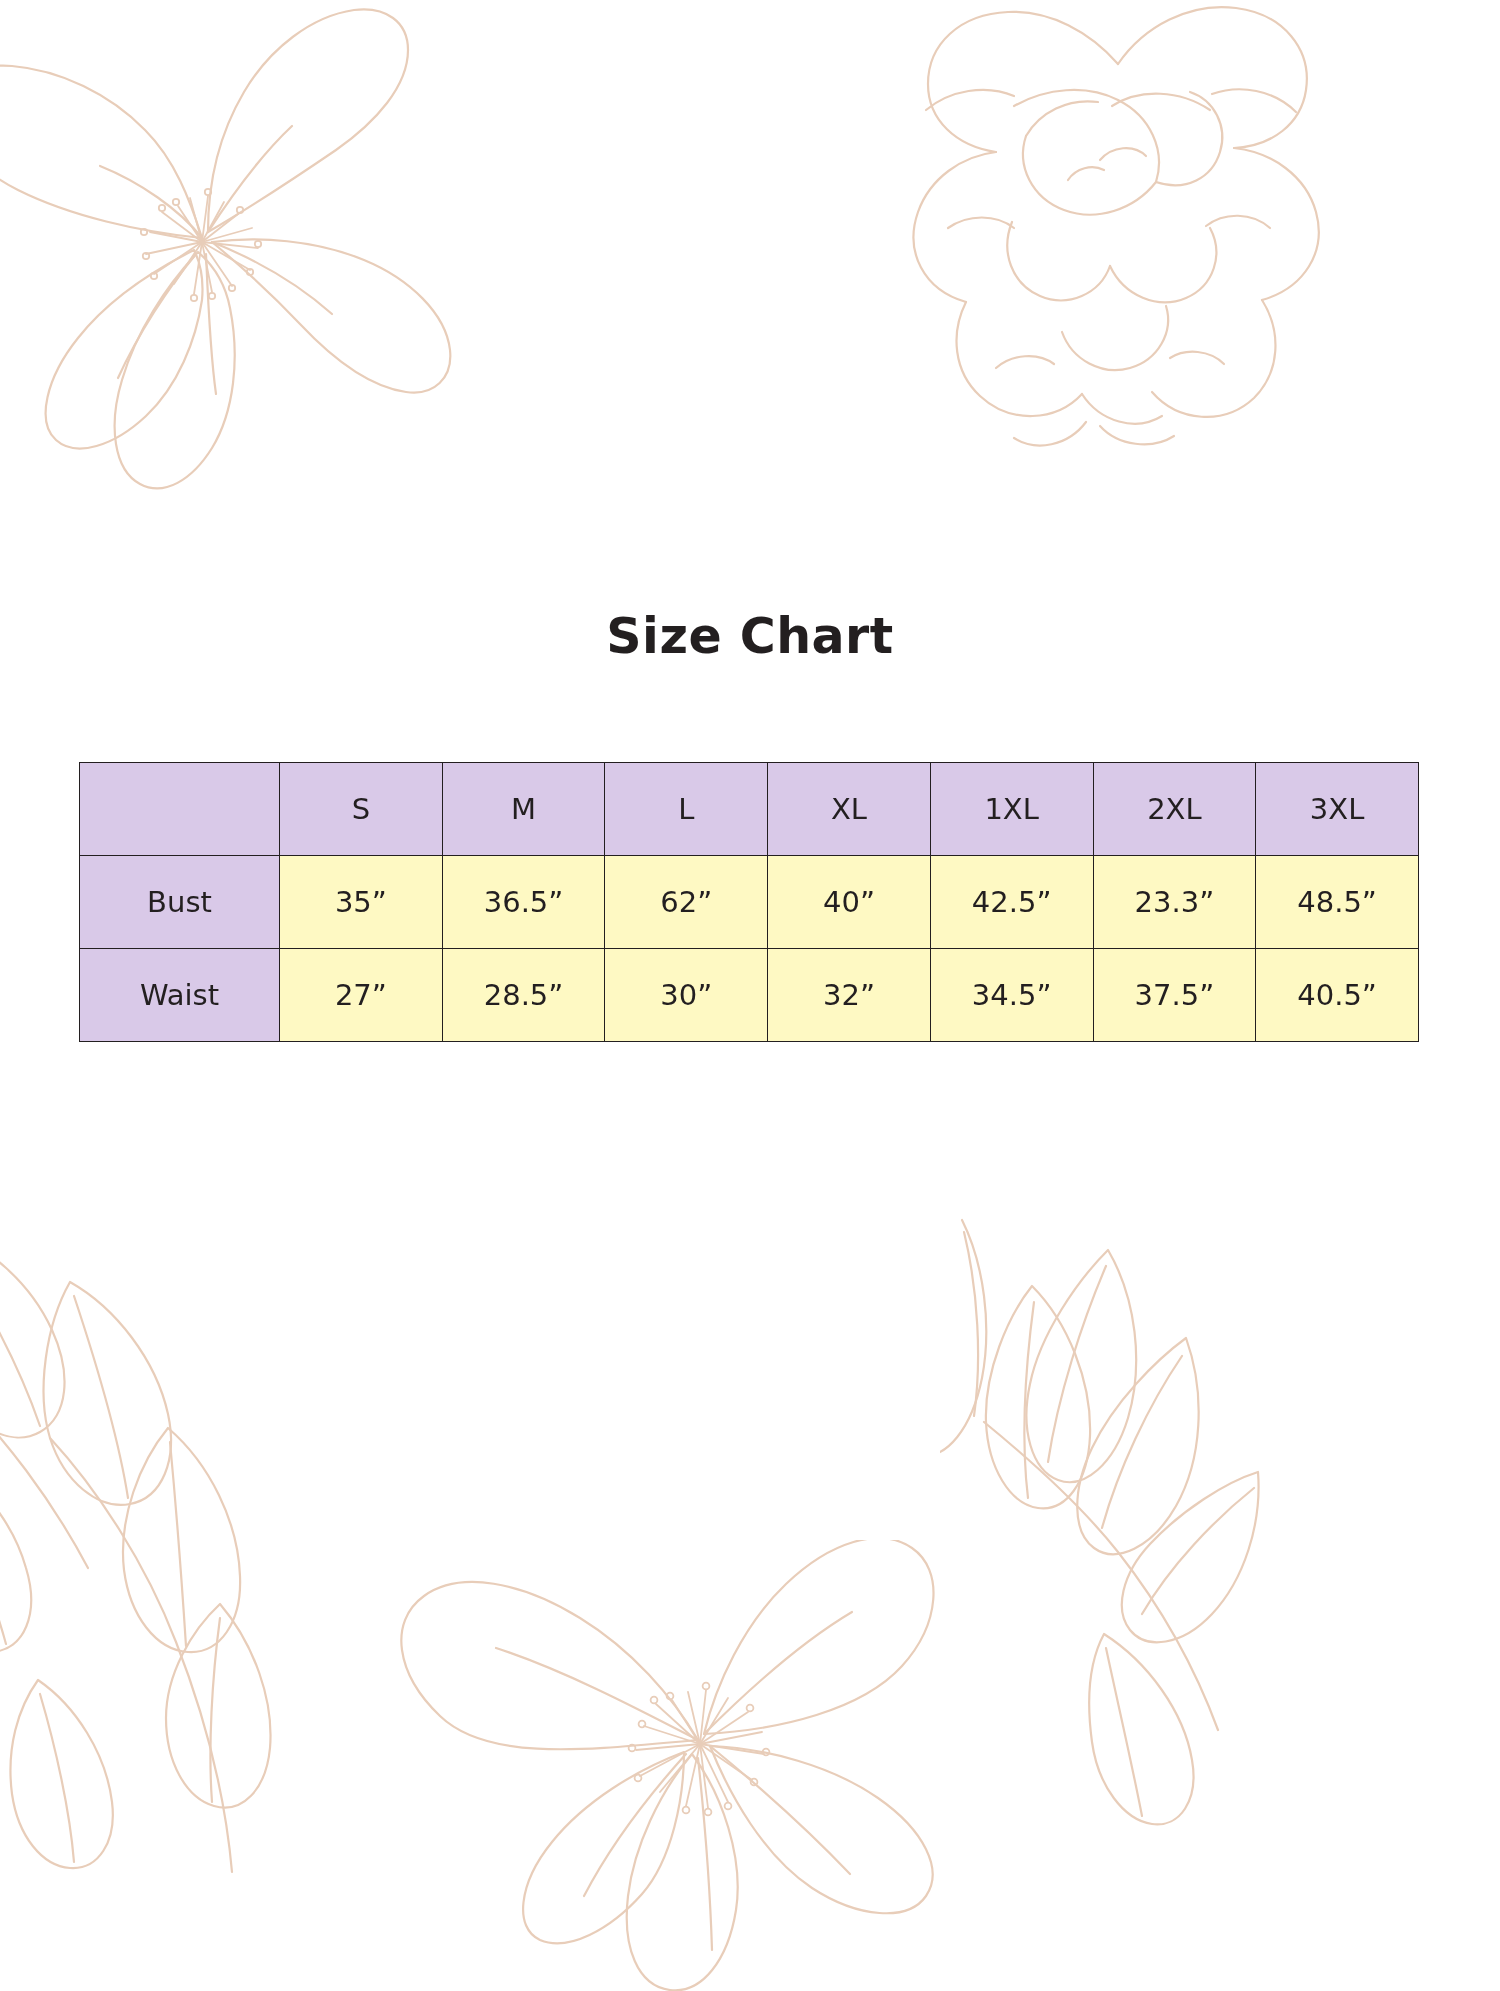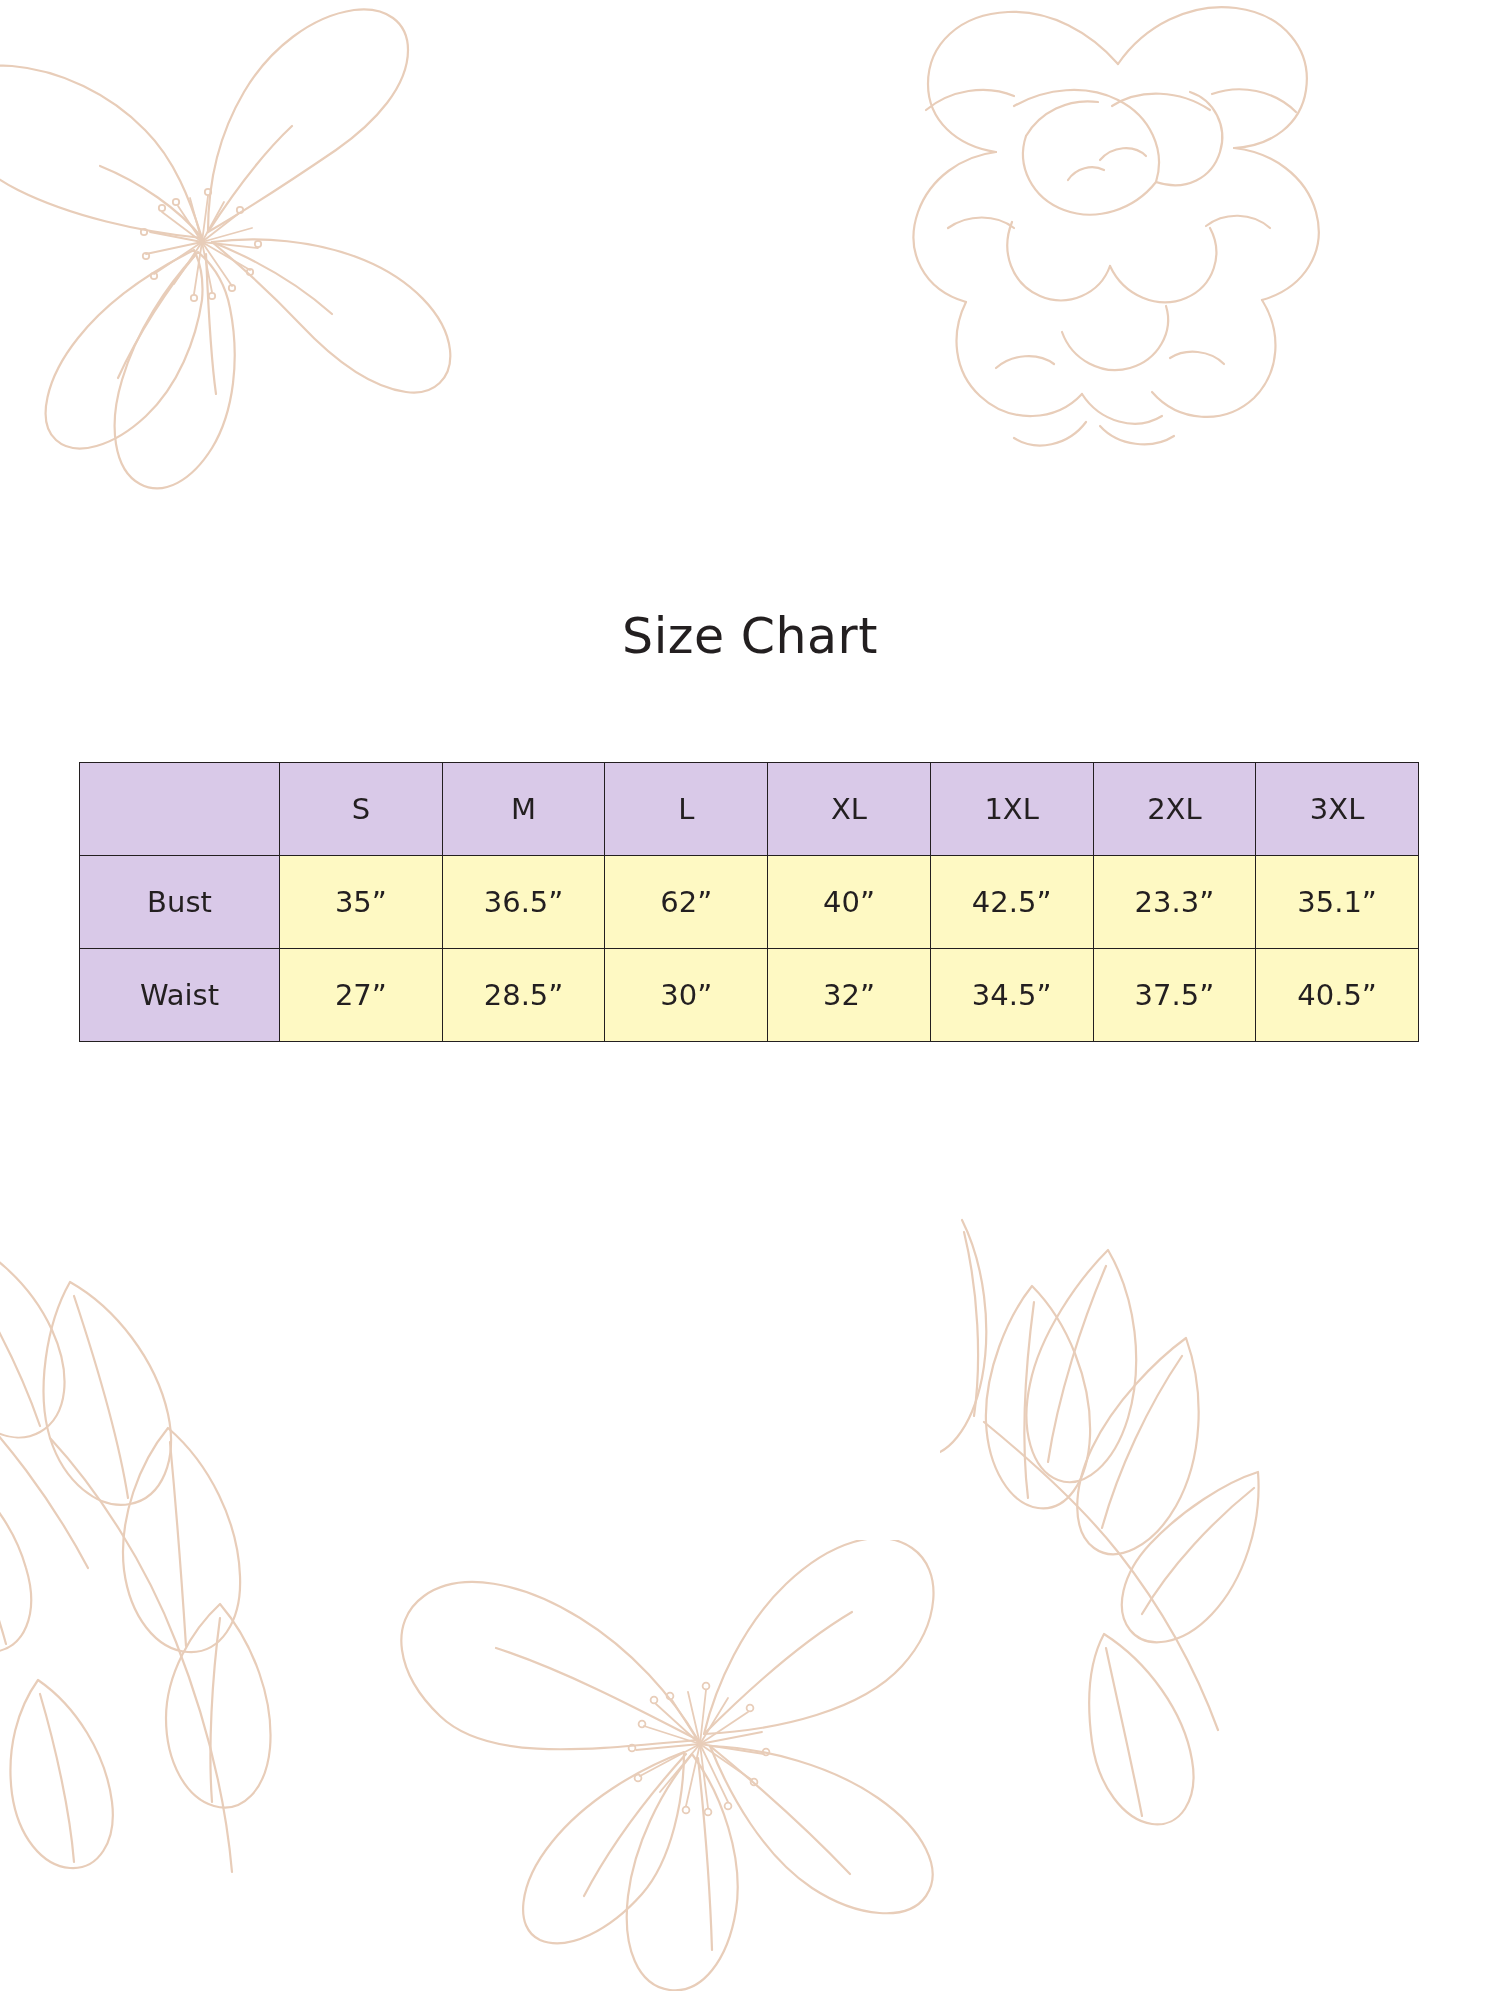--- a/index.html
+++ b/index.html
@@ -36,21 +36,21 @@
     z-index: 2;
   }
 
   .title {
     position: absolute;
     top: 608px;
     left: 0;
     width: 1500px;
     text-align: center;
     font-size: 49px;
-    font-weight: 400;
+    font-weight: 700;
     letter-spacing: 0.5px;
     color: #231f20;
     font-family: "DejaVu Sans", sans-serif;
   }
 
   .chart-wrap {
     position: absolute;
     top: 762px;
     left: 79px;
     width: 1340px;
@@ -287,21 +287,21 @@
       </thead>
       <tbody>
         <tr>
           <td class="row-label">Bust</td>
           <td class="measure">35”</td>
           <td class="measure">36.5”</td>
           <td class="measure">62”</td>
           <td class="measure">40”</td>
           <td class="measure">42.5”</td>
           <td class="measure">23.3”</td>
-          <td class="measure">35.1”</td>
+          <td class="measure">48.5”</td>
         </tr>
         <tr>
           <td class="row-label">Waist</td>
           <td class="measure">27”</td>
           <td class="measure">28.5”</td>
           <td class="measure">30”</td>
           <td class="measure">32”</td>
           <td class="measure">34.5”</td>
           <td class="measure">37.5”</td>
           <td class="measure">40.5”</td>

